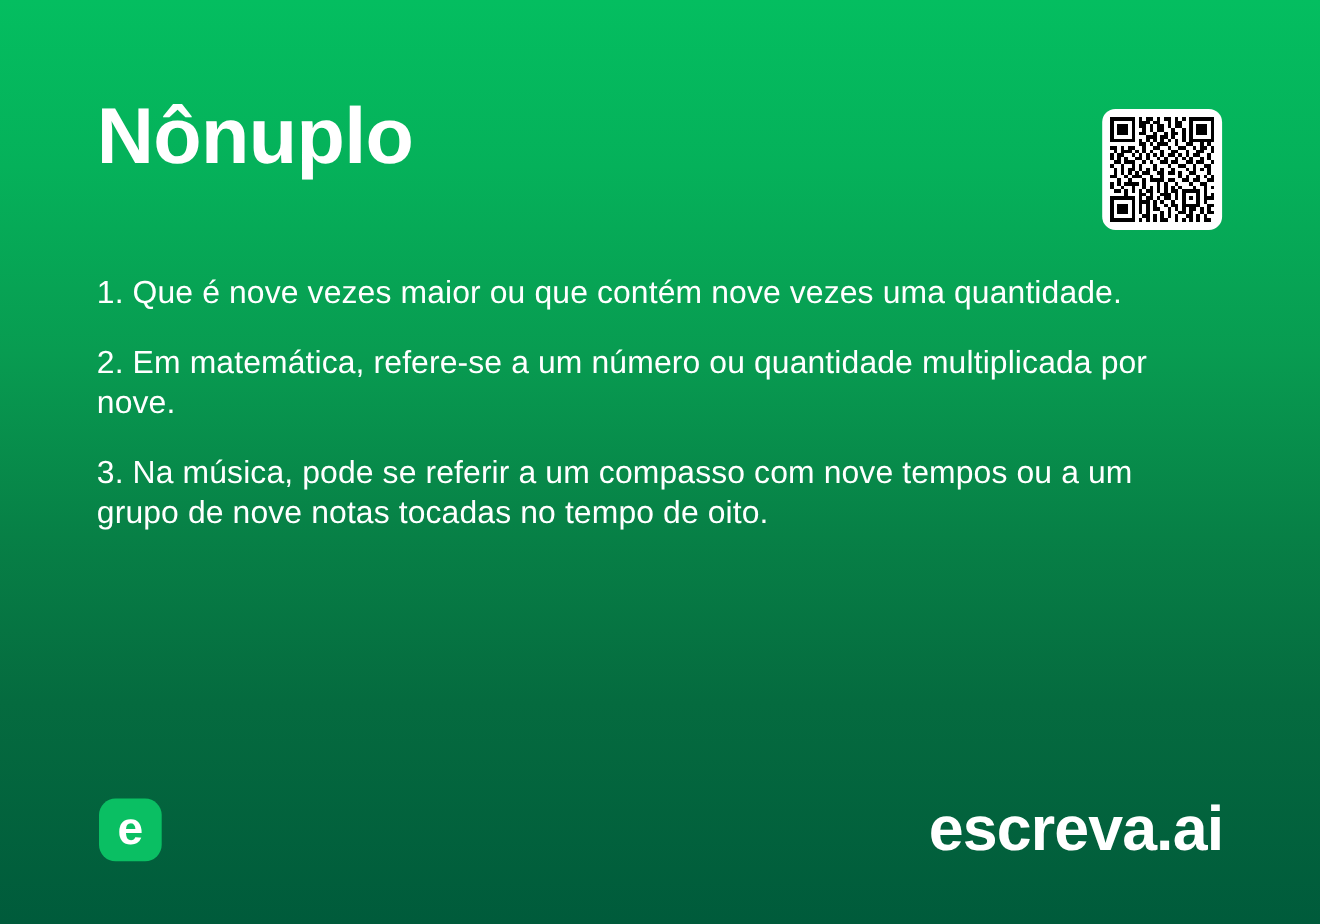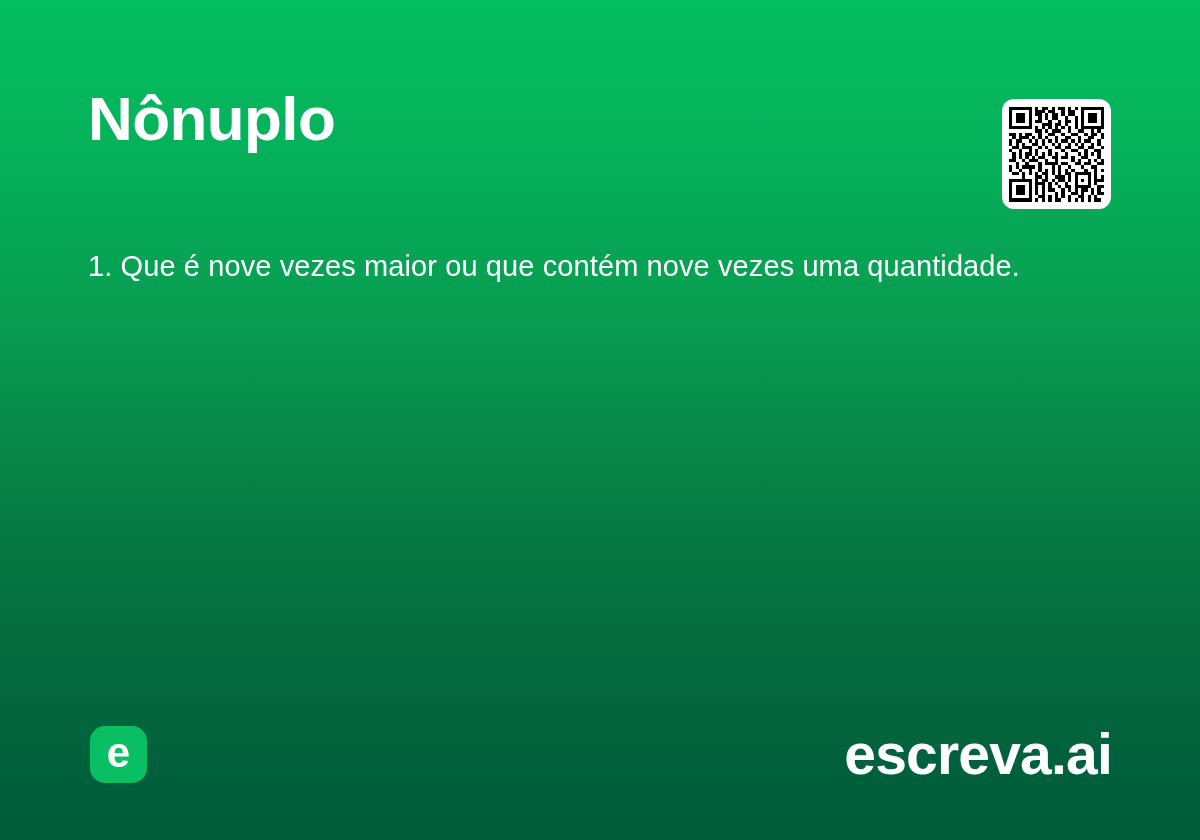--- a/index.html
+++ b/index.html
@@ -31,21 +31,21 @@
 
   
   #header {
     position: absolute;
     left: 88px;
     top: 86px;
     width: 880px;
   }
 
   #word-title {
-    font-size: 62px;
+    font-size: 72px;
     font-weight: 700;
     line-height: 1.08;
     color: #ffffff;
     letter-spacing: -0.6px;
     white-space: nowrap;
   }
 
   #word-class {
     margin-top: 8px;
     font-size: 28px;
@@ -381,20 +381,22 @@
         <rect x="14" y="28" width="2" height="1"></rect>
         <rect x="20" y="28" width="1" height="1"></rect>
         <rect x="22" y="28" width="1" height="1"></rect>
         <rect x="26" y="28" width="2" height="1"></rect>
       </g>
     </svg>
   </div>
 
   <div id="definitions">
     <p class="definition-item">1. Que é nove vezes maior ou que contém nove vezes uma quantidade.</p>
+    <p class="definition-item">2. Em matemática, refere-se a um número ou quantidade multiplicada por nove.</p>
+    <p class="definition-item">3. Na música, pode se referir a um compasso com nove tempos ou a um grupo de nove notas tocadas no tempo de oito.</p>
   </div>
 
   <div id="footer">
     <div id="brand-logo">
       <div id="brand-logo-letter">e</div>
     </div>
     <div id="brand-name">escreva.ai</div>
   </div>
 
 </div>

